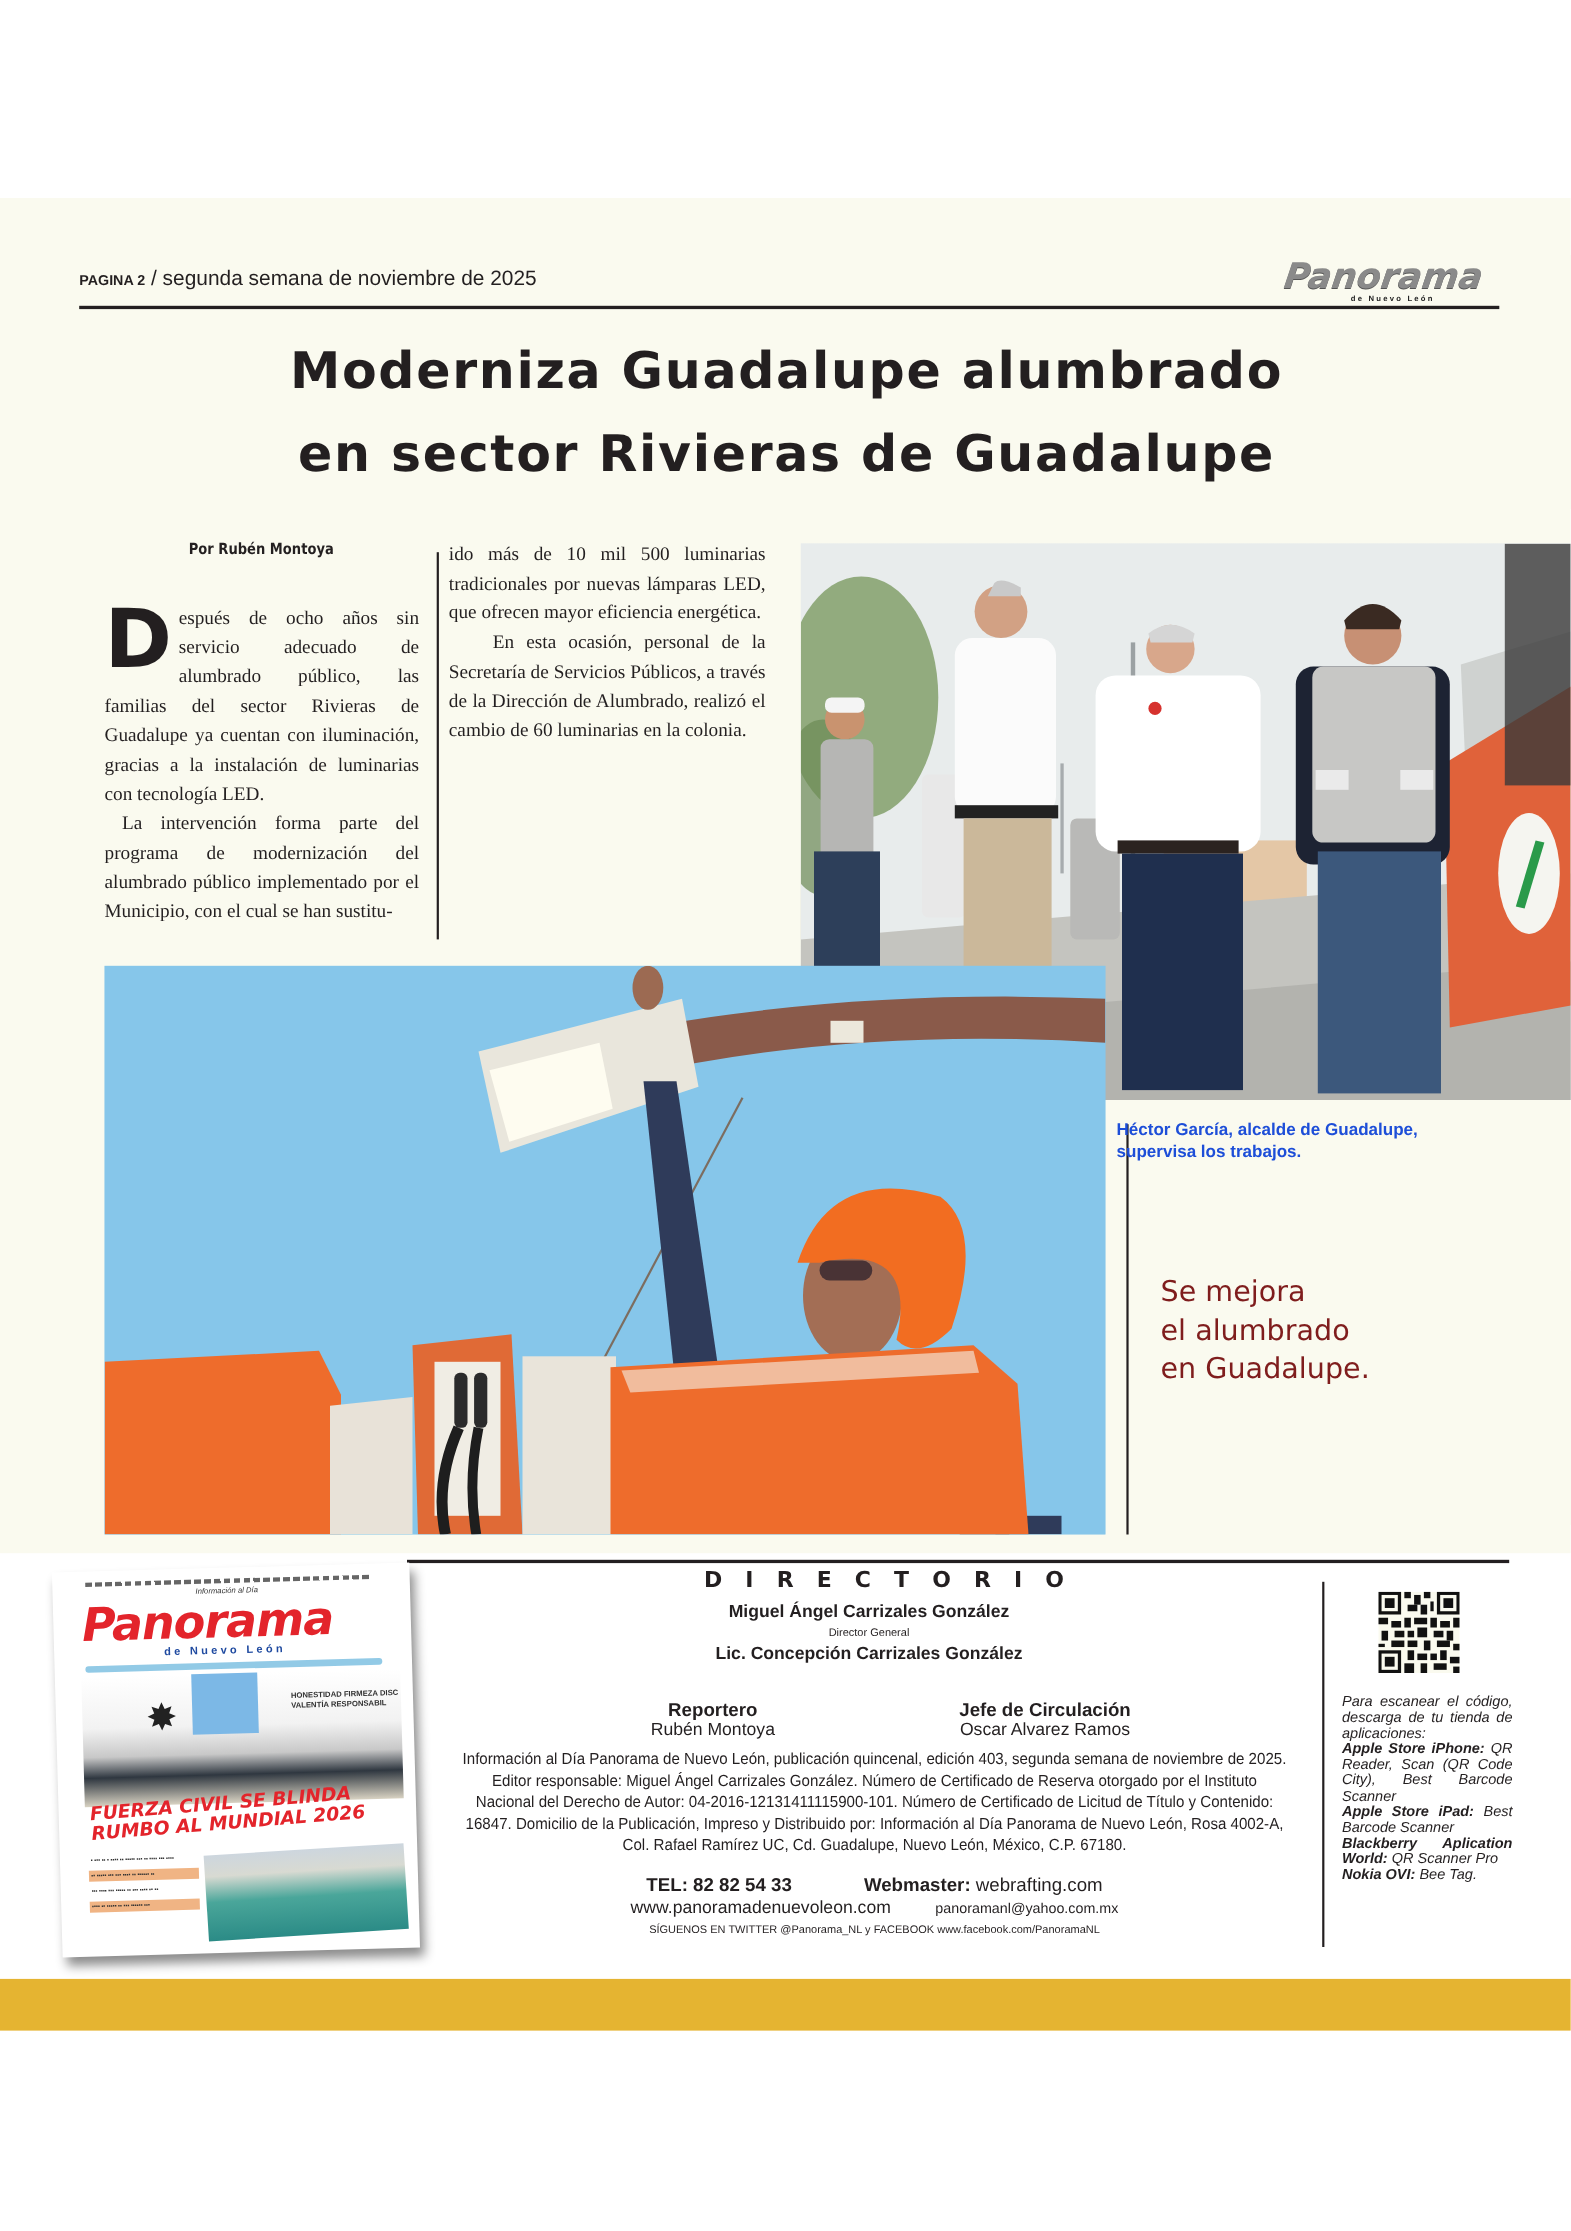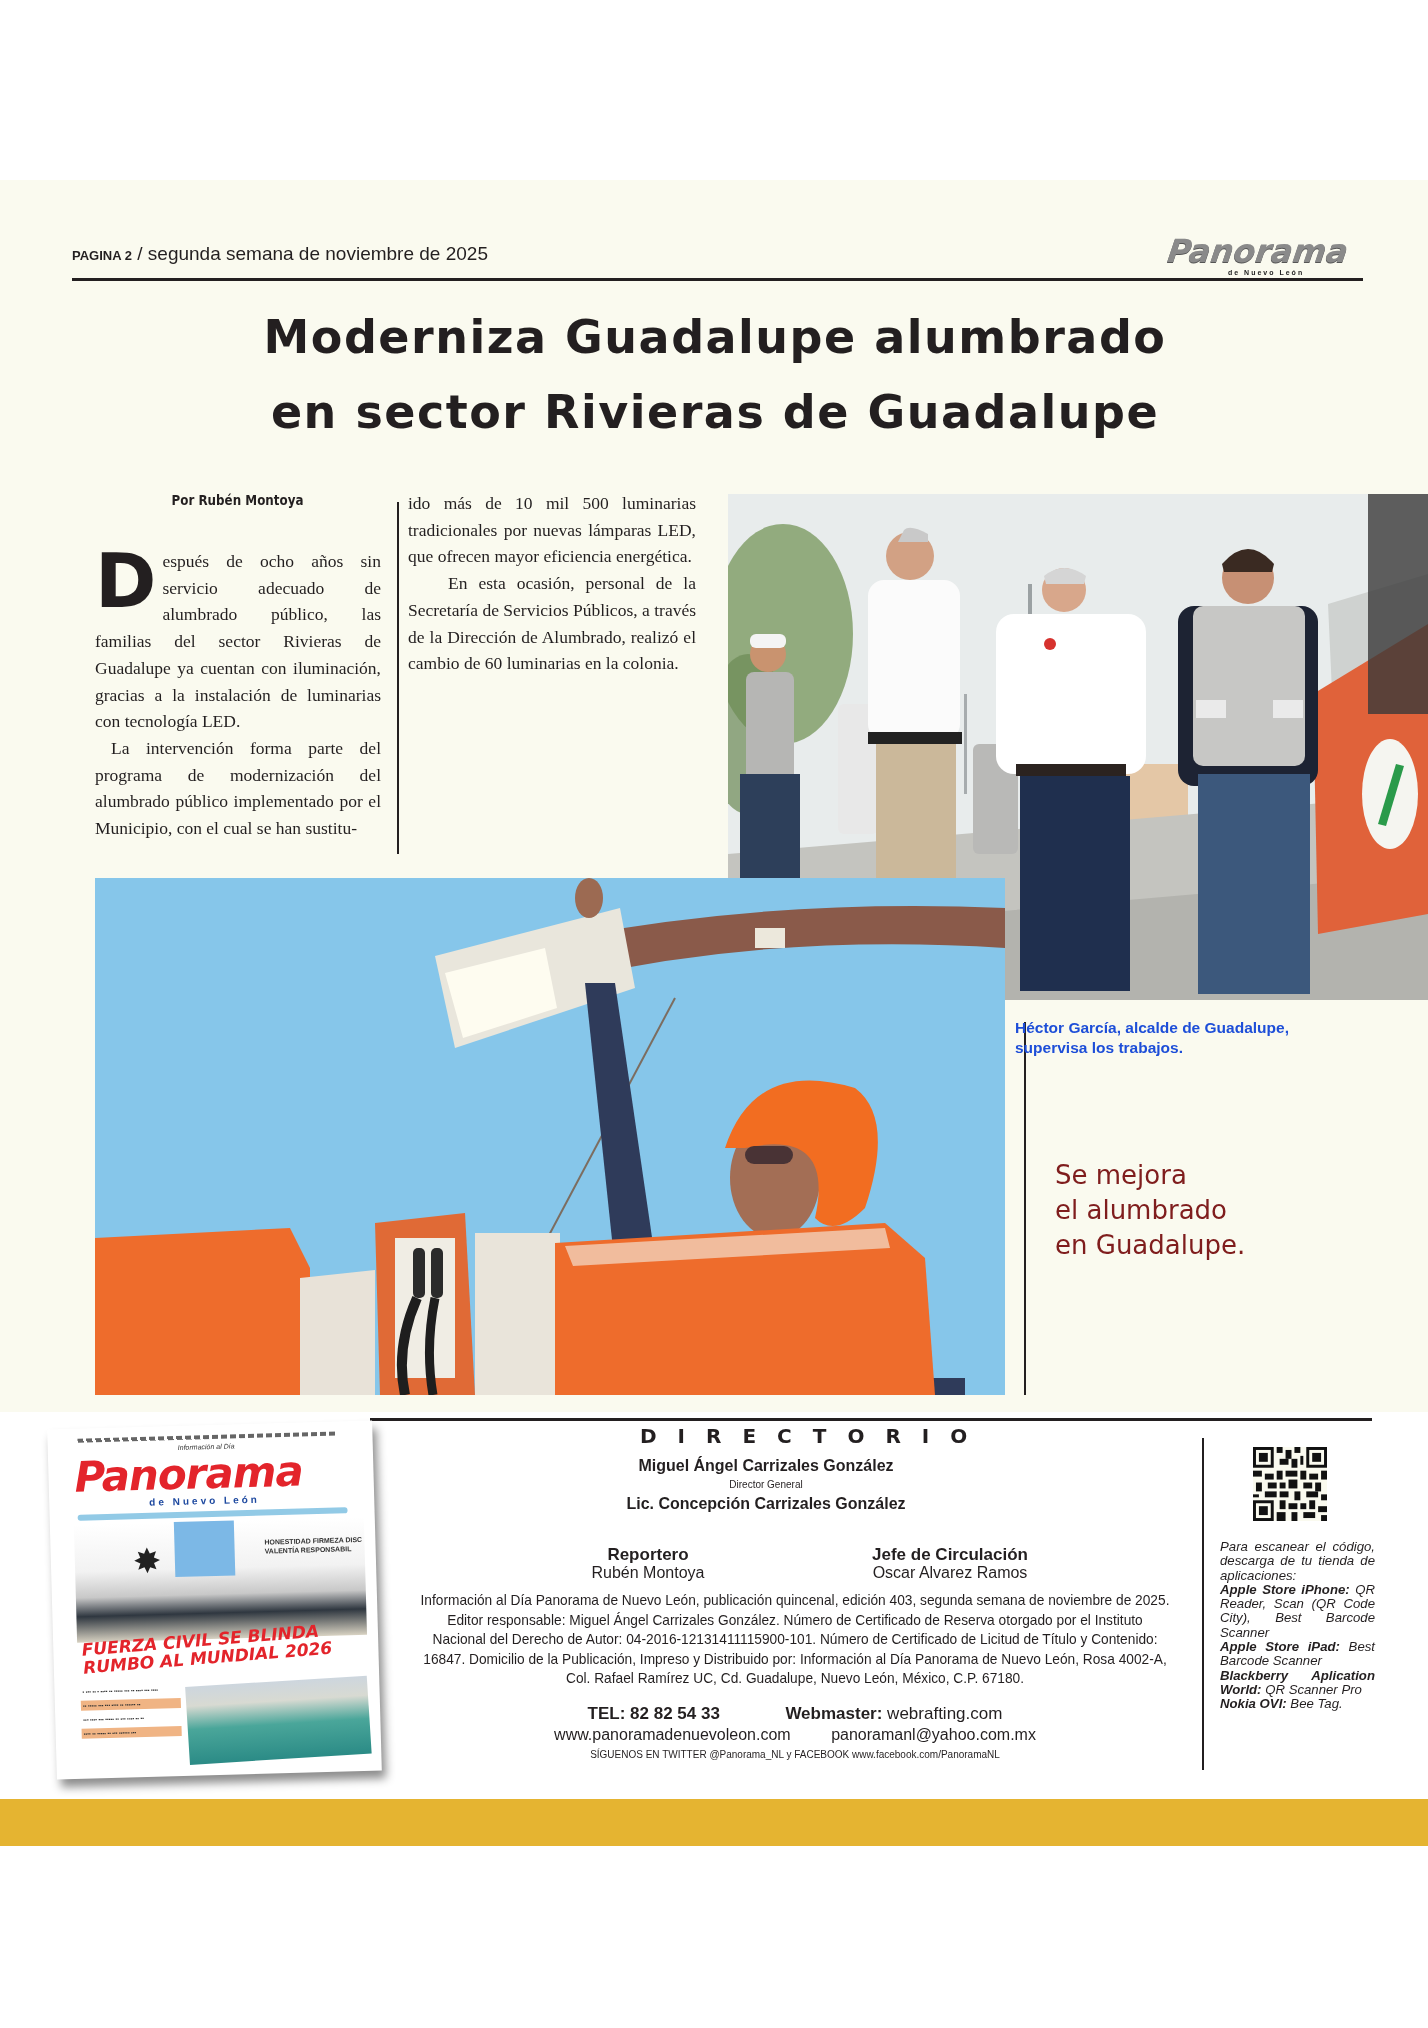--- a/index.html
+++ b/index.html
@@ -37,34 +37,34 @@
   .photo-worker { left: 95px; top: 878px; width: 910px; height: 517px; background: #86c6ea; }
 
   
   .caption-rule { position: absolute; left: 1024px; top: 1022px; width: 2px; height: 373px; background: #231f20; }
   .caption { position: absolute; left: 1015px; top: 1018px; width: 300px; font-weight: bold; font-size: 15.5px; line-height: 20px; color: #1d4ed8; }
   .pullquote { position: absolute; left: 1055px; top: 1158px; width: 300px; font-family: "DejaVu Sans", sans-serif; font-size: 26px; line-height: 35px; color: #7f1d1d; }
 
   
   .footer-rule { position: absolute; left: 370px; top: 1418px; width: 1002px; height: 3px; background: #231f20; }
   .dir-title { position: absolute; left: 640px; top: 1424px; width: 320px; font-family: "DejaVu Sans", sans-serif; font-weight: bold; font-size: 20px; letter-spacing: 21px; color: #231f20; white-space: nowrap; }
-  .dir-block { position: absolute; left: 366px; top: 1456px; width: 800px; text-align: center; color: #231f20; }
+  .dir-block { position: absolute; left: 390px; top: 1456px; width: 800px; text-align: center; color: #231f20; }
   .dir-name { font-weight: bold; font-size: 16px; line-height: 20px; }
   .dir-role { font-size: 10px; line-height: 18px; }
   .dir-pair { position: absolute; top: 1545px; width: 260px; text-align: center; }
   .dir-pair .role { font-weight: bold; font-size: 17px; line-height: 19px; }
   .dir-pair .who { font-size: 16px; line-height: 18px; }
   .dir-left { left: 518px; }
   .dir-right { left: 820px; }
   .legal { position: absolute; left: 395px; top: 1591px; width: 800px; text-align: center; font-size: 14.6px; line-height: 19.6px; color: #231f20; transform: scaleX(0.94); transform-origin: center; }
   .contact { position: absolute; left: 395px; top: 1703px; width: 800px; text-align: center; color: #231f20; }
   .contact .row1 { font-size: 17px; line-height: 22px; }
   .contact .row1 b { font-weight: bold; }
   .contact .row2 { font-size: 16px; line-height: 20px; }
-  .contact .row2 .email { font-size: 16px; margin-left: 36px; }
+  .contact .row2 .email { font-size: 13px; margin-left: 36px; }
   .contact .row3 { font-size: 10px; line-height: 20px; }
 
   .qr-rule { position: absolute; left: 1202px; top: 1438px; width: 2px; height: 332px; background: #231f20; }
   .qr { position: absolute; left: 1253px; top: 1447px; width: 74px; height: 74px; }
   .qr-text { position: absolute; left: 1220px; top: 1540px; width: 155px; font-size: 13.2px; line-height: 14.3px; color: #231f20; font-style: italic; text-align: justify; }
   .qr-text b { font-weight: bold; }
 
   
   .thumb-wrap { position: absolute; left: 52px; top: 1425px; width: 330px; height: 360px; }
   .thumb { position: absolute; left: 0; top: 0; width: 325px; height: 350px; background: #ffffff; transform: rotate(-1.6deg); box-shadow: 4px 8px 10px rgba(0,0,0,0.45); overflow: hidden; }

